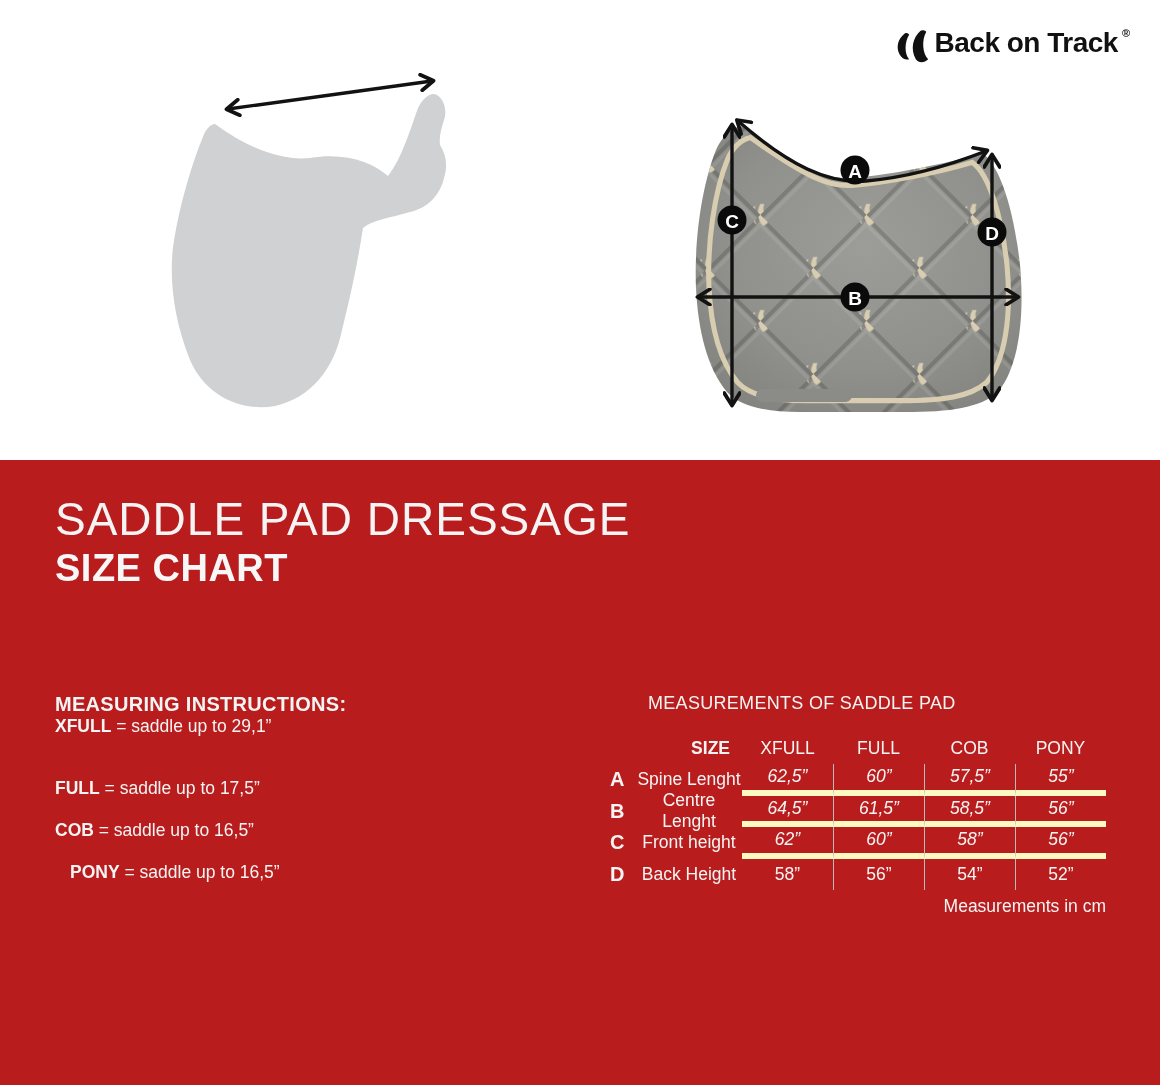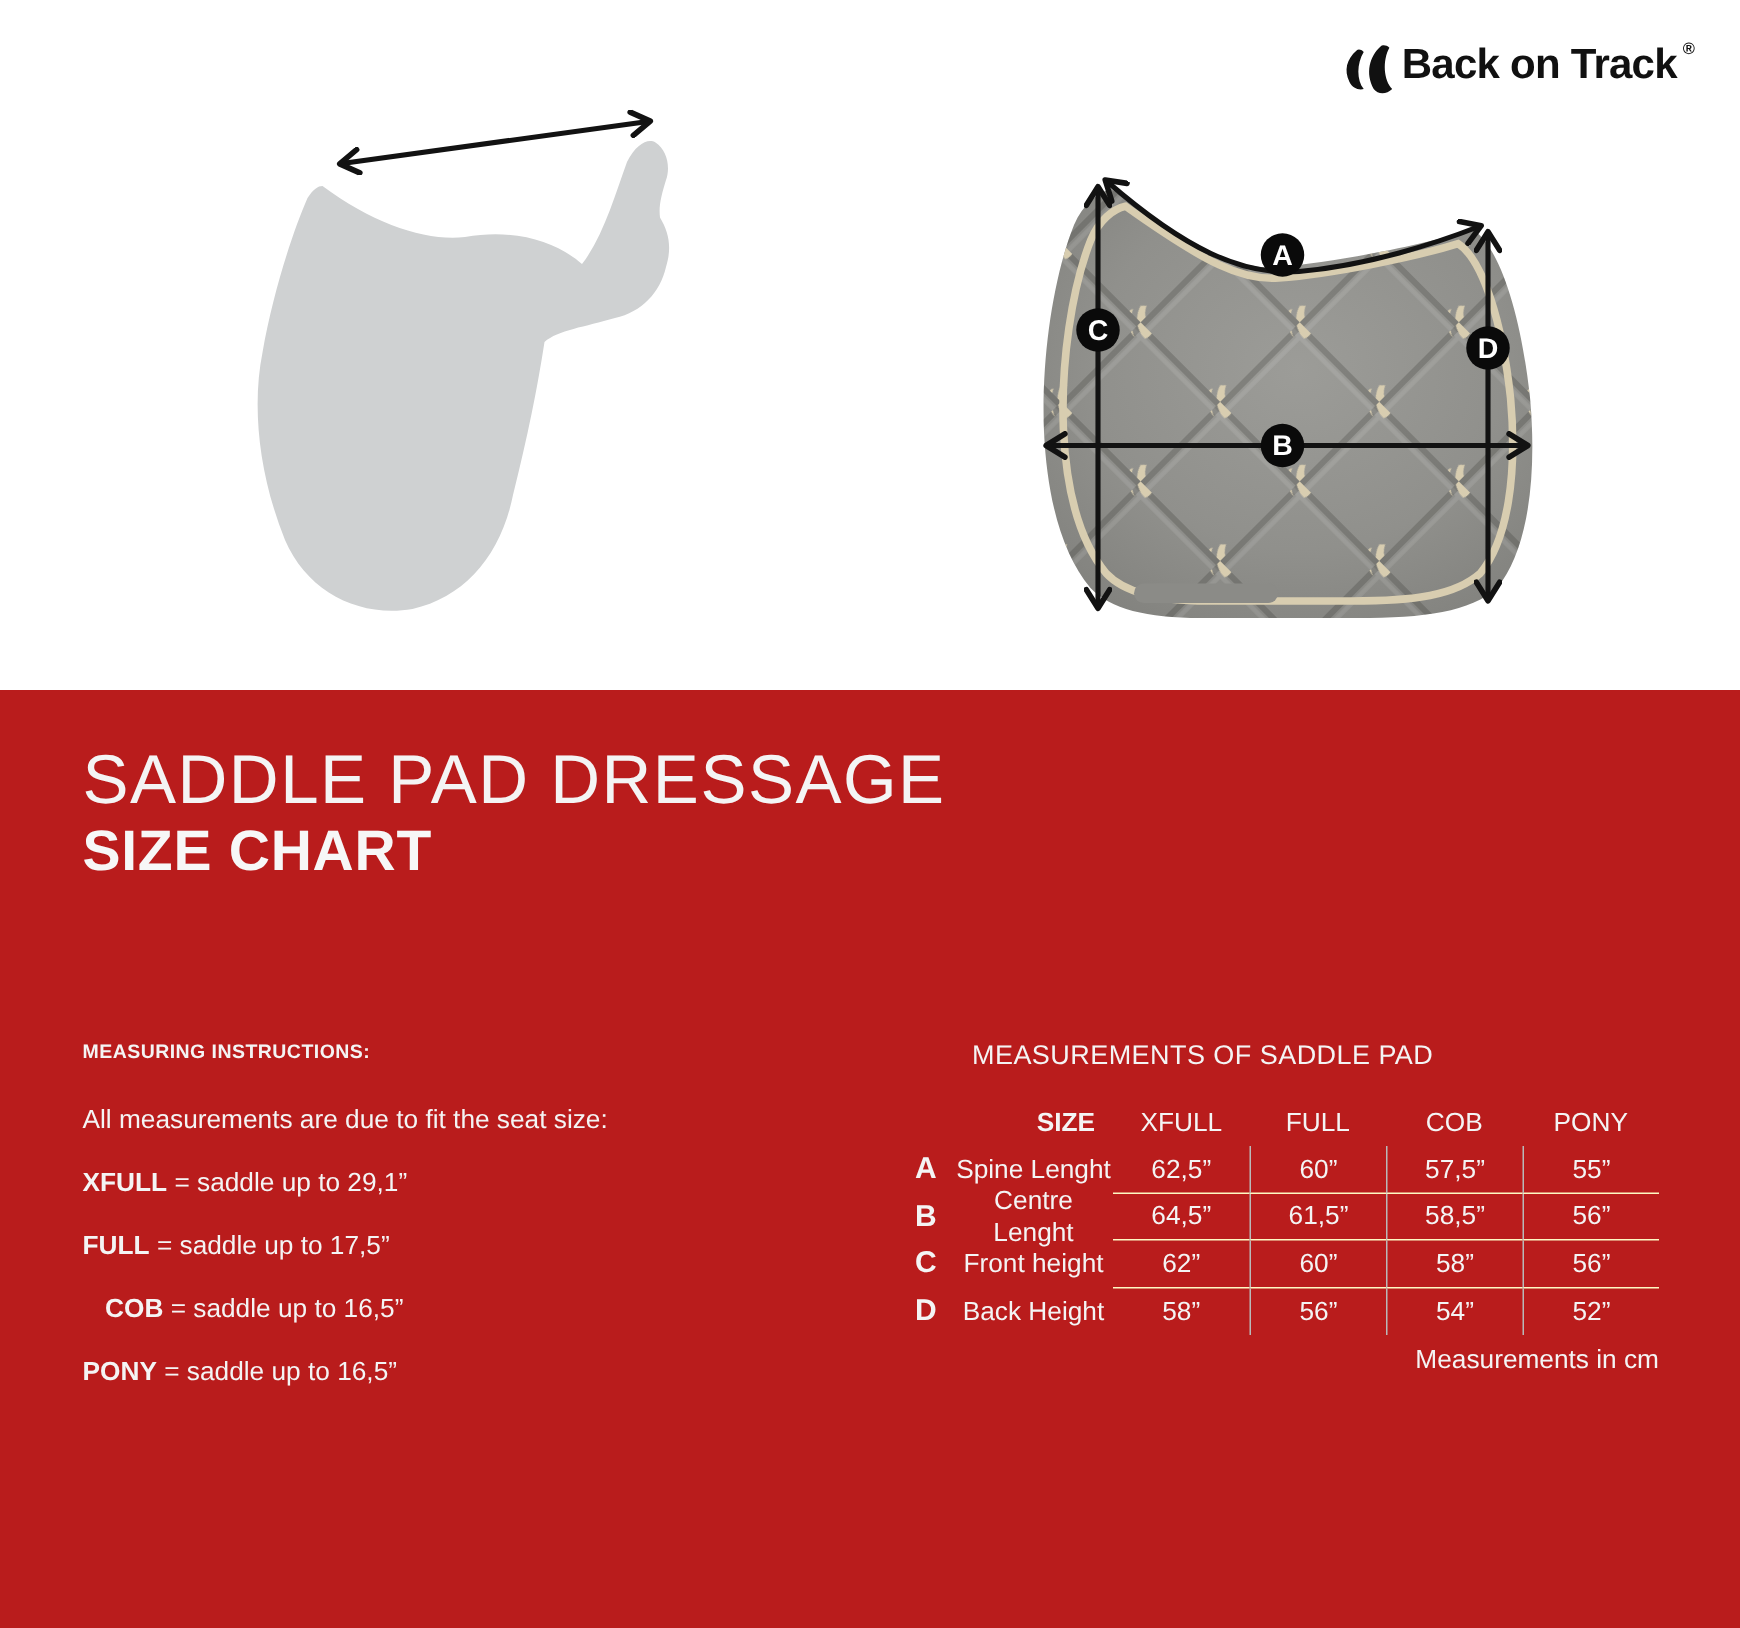--- a/index.html
+++ b/index.html
@@ -17,21 +17,21 @@
 
   
   .bottom-section{position:absolute;left:0;top:460px;width:1160px;height:625px;background:#b91c1c;color:#f4f4f4;}
 
   .headline-1{position:absolute;left:55px;top:34px;font-size:46px;font-weight:300;
               letter-spacing:1px;color:#f4f4f4;line-height:1.1;}
   .headline-2{position:absolute;left:55px;top:88px;font-size:38px;font-weight:800;
               letter-spacing:0.5px;color:#f7f7f7;line-height:1.1;}
 
   .instructions{position:absolute;left:55px;top:233px;width:480px;}
-  .instr-heading{font-size:13px;font-weight:bold;letter-spacing:0.3px;}
+  .instr-heading{font-size:20px;font-weight:bold;letter-spacing:0.3px;}
   .instr-intro{position:absolute;left:0;top:43px;font-size:17.5px;}
   .instr-item{position:absolute;left:0;font-size:17.5px;white-space:nowrap;}
   .instr-item .sz{font-weight:bold;}
   .instr-item:nth-of-type(3){top:85px;}
   .instr-item:nth-of-type(4){top:127px;}
   .instr-item:nth-of-type(5){top:169px;margin-left:15px;}
   .instr-item:nth-of-type(6){top:211px;}
 
   .measurements{position:absolute;left:608px;top:233px;width:498px;}
   .meas-heading{font-size:18px;font-weight:normal;letter-spacing:0.3px;margin-left:40px;}
@@ -39,21 +39,21 @@
   .mtable{position:absolute;left:0;top:40px;width:498px;display:grid;
           grid-template-columns:134px 91px 91px 91px 91px;
           grid-template-rows:31px 31.5px 31.5px 31.5px 31.5px;}
   .cell{display:flex;align-items:center;justify-content:center;font-size:17.5px;box-sizing:border-box;}
   .hcell{font-size:17.5px;}
   .hsize{justify-content:flex-end;padding-right:12px;font-weight:bold;}
   .lcell{justify-content:flex-start;}
   .lcell .letter{width:26px;font-size:20px;font-weight:bold;text-align:left;padding-left:2px;}
   .lcell .rname{flex:1;text-align:center;font-size:17.5px;}
   .bl{border-left:1px solid #b9b9b9;}
-  .bb{border-bottom:1px solid #fef9c3;}
+  .bb{border-bottom:6px solid #fef9c3;font-style:italic;}
 
   .footnote{position:absolute;left:0;top:203px;width:498px;text-align:right;font-size:17.5px;}
 </style>
 </head>
 <body>
 
 <div class="top-section">
 
   <svg class="hero-svg" width="1160" height="460" viewBox="0 0 1160 460">
     <defs>
@@ -153,21 +153,20 @@
   </div>
 </div>
 
 <div class="bottom-section">
 
   <div class="headline-1">SADDLE PAD DRESSAGE</div>
   <div class="headline-2">SIZE CHART</div>
 
   <div class="instructions">
     <div class="instr-heading">MEASURING INSTRUCTIONS:</div>
-    <div class="instr-intro">All measurements are due to fit the seat size:</div>
     <div class="instr-item">
       <span class="sz">XFULL</span>
       <span>= saddle up to 29,1”</span>
     </div>
     <div class="instr-item">
       <span class="sz">FULL</span>
       <span>= saddle up to 17,5”</span>
     </div>
     <div class="instr-item">
       <span class="sz">COB</span>

